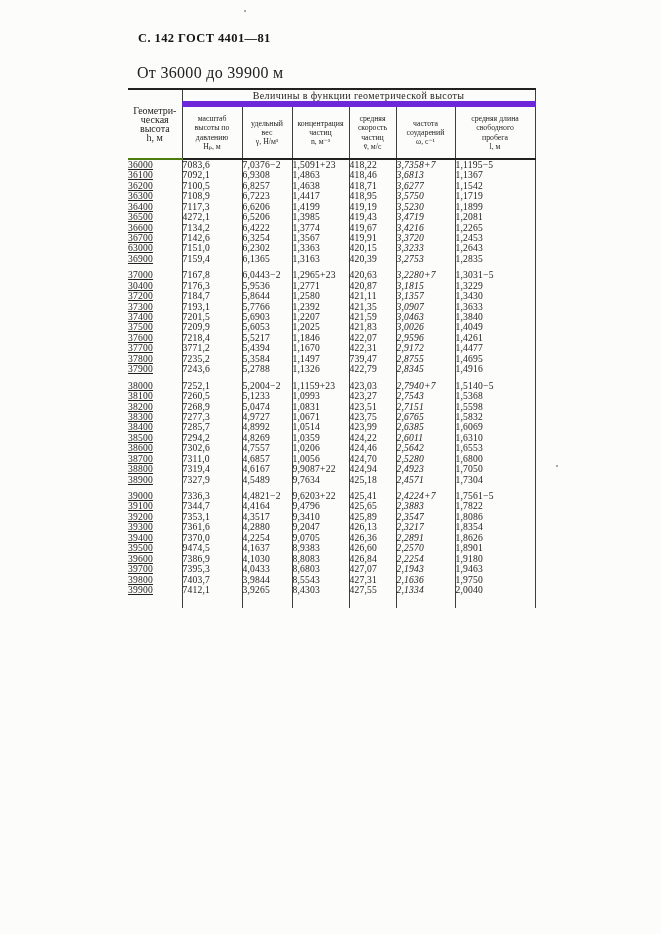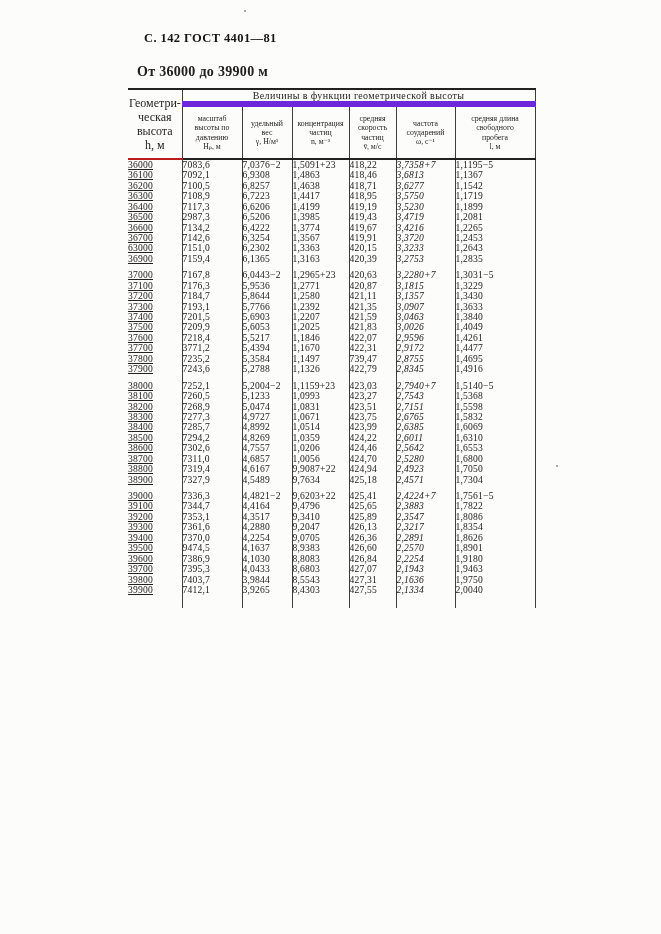--- a/index.html
+++ b/index.html
@@ -5,42 +5,42 @@
   * { margin:0; padding:0; box-sizing:border-box; }
   html,body { background:#ffffff; }
   body { width:661px; height:934px; }
   .sheet {
     position:relative; width:661px; height:934px;
     background:#fcfcfa; overflow:hidden;
     font-family:"Liberation Serif","DejaVu Serif",serif;
     color:#1e1e1e;
   }
   .doc-header {
-    position:absolute; left:144px; top:31px;
+    position:absolute; left:138px; top:31px;
     font-size:12.5px; font-weight:700; letter-spacing:0.4px; white-space:nowrap;
     color:#181613;
   }
   .range-title {
     position:absolute; left:137px; top:64px;
-    font-size:14px; font-weight:700; letter-spacing:0.3px; white-space:nowrap;
+    font-size:16px; font-weight:400; letter-spacing:0.3px; white-space:nowrap;
     color:#22201d;
     text-align:center;
   }
   table.data-table {
     position:absolute; left:128px; top:88px; width:407px;
     border-collapse:collapse; table-layout:fixed;
     border-top:2.5px solid #23211e;
   }
   .data-table th, .data-table td { border-right:1px solid #403c37; }
   .data-table thead th {
     font-weight:400; text-align:center; vertical-align:middle; color:#262421;
   }
   th.corner {
-    font-size:12px; line-height:14px; white-space:pre-line;
-    border-bottom:2px solid #b91c1c; padding:2px 1px;
+    font-size:10px; line-height:9px; white-space:pre-line;
+    border-bottom:2px solid #4d7c0f; padding:2px 1px;
   }
   th.span {
     font-size:10px; font-weight:600; letter-spacing:0.4px;
     height:14px; border-bottom:6px solid #6d28d9;
   }
   tr.subhead th {
     font-size:7.8px; line-height:9.3px; white-space:pre-line;
     height:55px; border-bottom:2px solid #23211e; padding:2px 1px;
   }
   .data-table tbody td {
@@ -153,21 +153,21 @@
           <td class="c0">36400</td>
           <td class="c1">7117,3</td>
           <td class="c2">6,6206</td>
           <td class="c3">1,4199</td>
           <td class="c4">419,19</td>
           <td class="c5">3,5230</td>
           <td class="c6">1,1899</td>
         </tr>
         <tr>
           <td class="c0">36500</td>
-          <td class="c1">2987,3</td>
+          <td class="c1">4272,1</td>
           <td class="c2">6,5206</td>
           <td class="c3">1,3985</td>
           <td class="c4">419,43</td>
           <td class="c5">3,4719</td>
           <td class="c6">1,2081</td>
         </tr>
         <tr>
           <td class="c0">36600</td>
           <td class="c1">7134,2</td>
           <td class="c2">6,4222</td>
@@ -215,21 +215,21 @@
         <tr>
           <td class="c0">37000</td>
           <td class="c1">7167,8</td>
           <td class="c2">6,0443−2</td>
           <td class="c3">1,2965+23</td>
           <td class="c4">420,63</td>
           <td class="c5">3,2280+7</td>
           <td class="c6">1,3031−5</td>
         </tr>
         <tr>
-          <td class="c0">37100</td>
+          <td class="c0">30400</td>
           <td class="c1">7176,3</td>
           <td class="c2">5,9536</td>
           <td class="c3">1,2771</td>
           <td class="c4">420,87</td>
           <td class="c5">3,1815</td>
           <td class="c6">1,3229</td>
         </tr>
         <tr>
           <td class="c0">37200</td>
           <td class="c1">7184,7</td>

